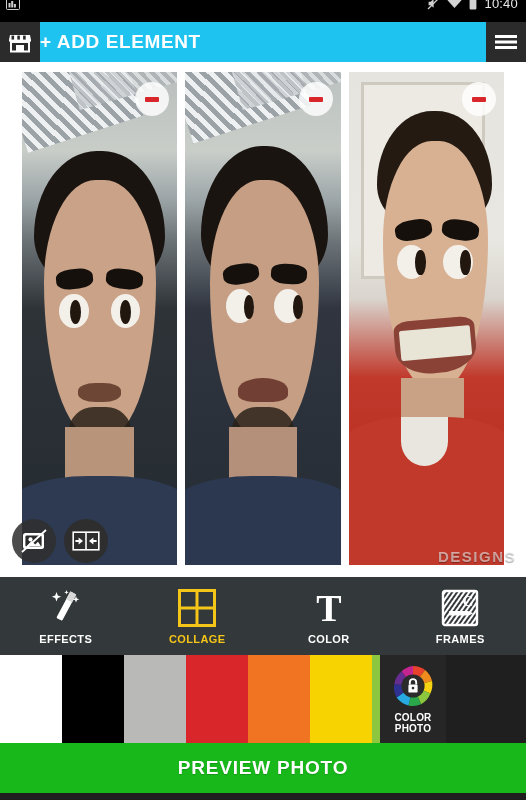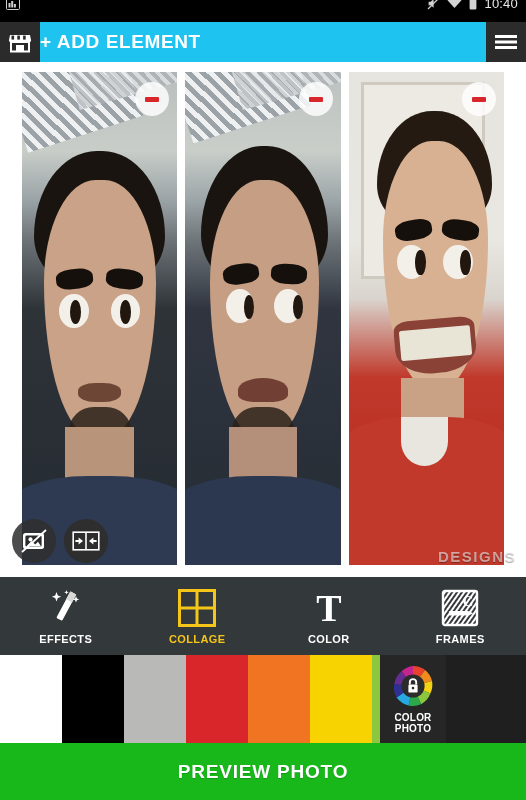--- a/index.html
+++ b/index.html
@@ -149,21 +149,21 @@
   }
   .wheel-btn { width: 66px; }
   .adv-btn { flex: 1 1 auto; }
   .small-label {
     font-size: 10px; font-weight: bold; color: #ffffff;
     line-height: 11px; text-align: center; letter-spacing: .2px;
   }
 
   
   .preview {
-    position: absolute; left: 0; top: 743px; width: 526px; height: 57px;
+    position: absolute; left: 0; top: 743px; width: 526px; height: 50px;
     background: #18b81b; display: flex; align-items: center; justify-content: center;
   }
   .preview-label {
     color: #ffffff; font-size: 19px; font-weight: bold; letter-spacing: .8px;
     text-shadow: 0 1px 1px rgba(0,0,0,.18);
   }
 </style>
 </head>
 <body>
 

